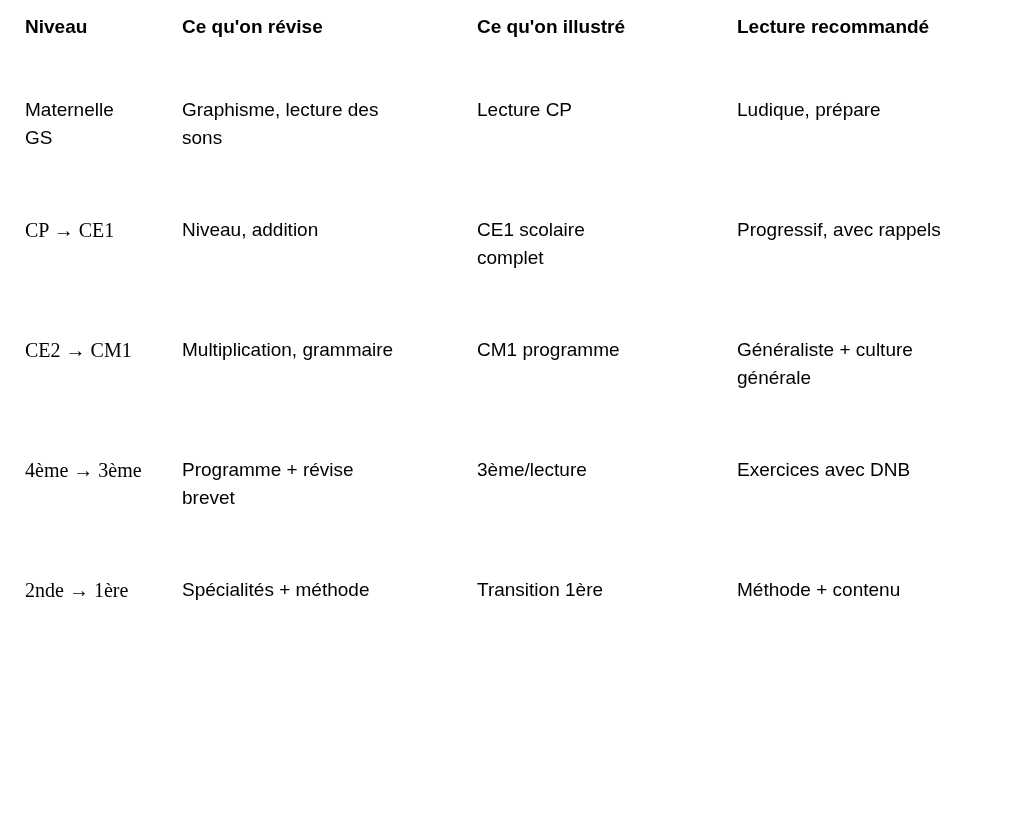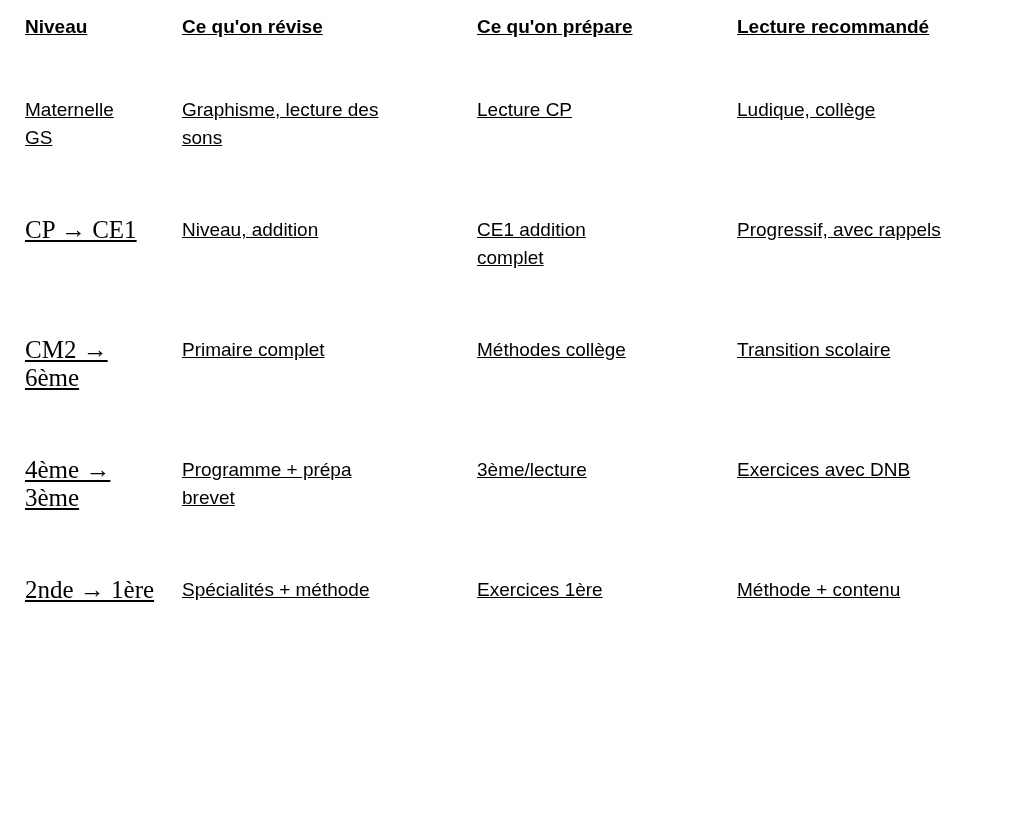--- a/index.html
+++ b/index.html
@@ -10,21 +10,20 @@
     height: 816px;
     overflow: hidden;
   }
   .page {
     box-sizing: border-box;
     width: 860px;
     height: 816px;
     padding: 13px 2px 0 25px;
     font-family: "Liberation Sans", sans-serif;
     color: #000000;
-    text-decoration: underline;
   }
   table.levels {
     border-collapse: collapse;
     table-layout: fixed;
     width: 999px;
   }
   col.c1 { width: 157px; }
   col.c2 { width: 295px; }
   col.c3 { width: 260px; }
   col.c4 { width: 287px; }
@@ -40,73 +39,74 @@
   thead th {
     font-weight: bold;
     padding-bottom: 55px;
   }
   tbody tr:last-child td {
     padding-bottom: 20px;
     margin-top: 14px;
   }
   td.serif {
     font-family: "Liberation Serif", serif;
-    font-size: 25px;
+    font-size: 20px;
     line-height: 28px;
   }
 </style>
 </head>
 <body>
 
 <div class="page">
   <table class="levels">
     <colgroup>
       <col class="c1">
         <col class="c2">
         <col class="c3">
         <col class="c4">
     </colgroup>
     <thead>
       <tr>
         <th>Niveau</th>
         <th>Ce qu'on révise</th>
-        <th>Ce qu'on prépare</th>
+        <th>Ce qu'on illustré</th>
         <th>Lecture recommandé</th>
       </tr>
     </thead>
     <tbody>
       <tr>
         <td>Maternelle
 GS</td>
         <td>Graphisme, lecture des
 sons</td>
         <td>Lecture CP</td>
-        <td>Ludique, collège</td>
+        <td>Ludique, prépare</td>
       </tr>
       <tr>
         <td class="serif">CP → CE1</td>
         <td>Niveau, addition</td>
-        <td>CE1 addition
+        <td>CE1 scolaire
 complet</td>
         <td>Progressif, avec rappels</td>
       </tr>
       <tr>
-        <td class="serif">CM2 → 6ème</td>
-        <td>Primaire complet</td>
-        <td>Méthodes collège</td>
-        <td>Transition scolaire</td>
+        <td class="serif">CE2 → CM1</td>
+        <td>Multiplication, grammaire</td>
+        <td>CM1 programme</td>
+        <td>Généraliste + culture
+générale</td>
       </tr>
       <tr>
         <td class="serif">4ème → 3ème</td>
-        <td>Programme + prépa
+        <td>Programme + révise
 brevet</td>
         <td>3ème/lecture</td>
         <td>Exercices avec DNB</td>
       </tr>
       <tr>
         <td class="serif">2nde → 1ère</td>
         <td>Spécialités + méthode</td>
-        <td>Exercices 1ère</td>
+        <td>Transition 1ère</td>
         <td>Méthode + contenu</td>
       </tr>
     </tbody>
   </table>
 </div>
 
 </body></html>

